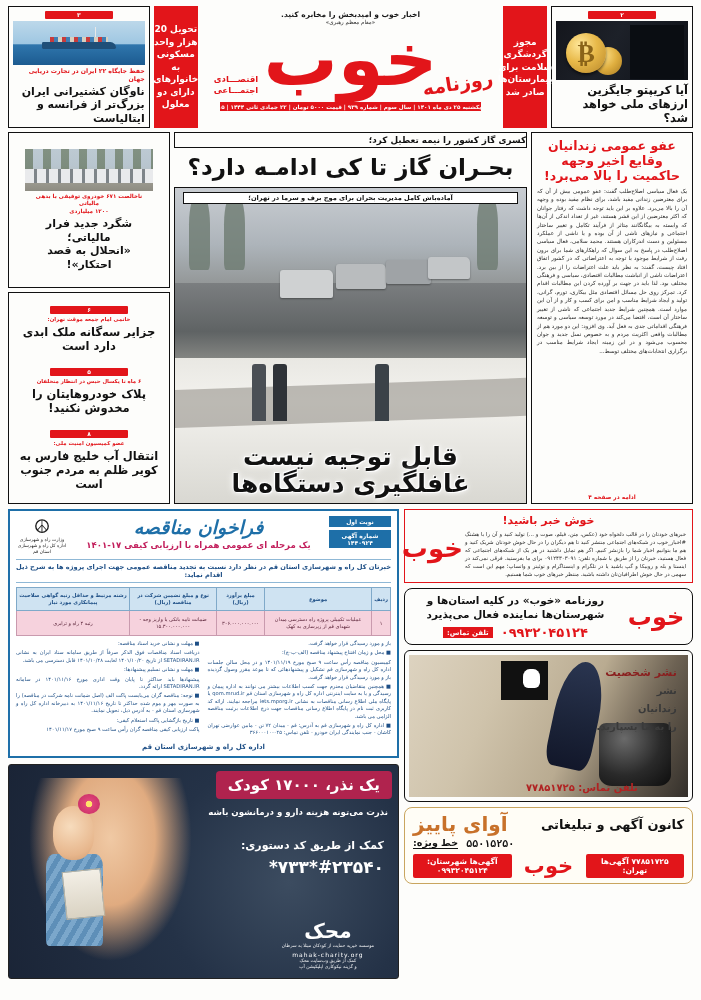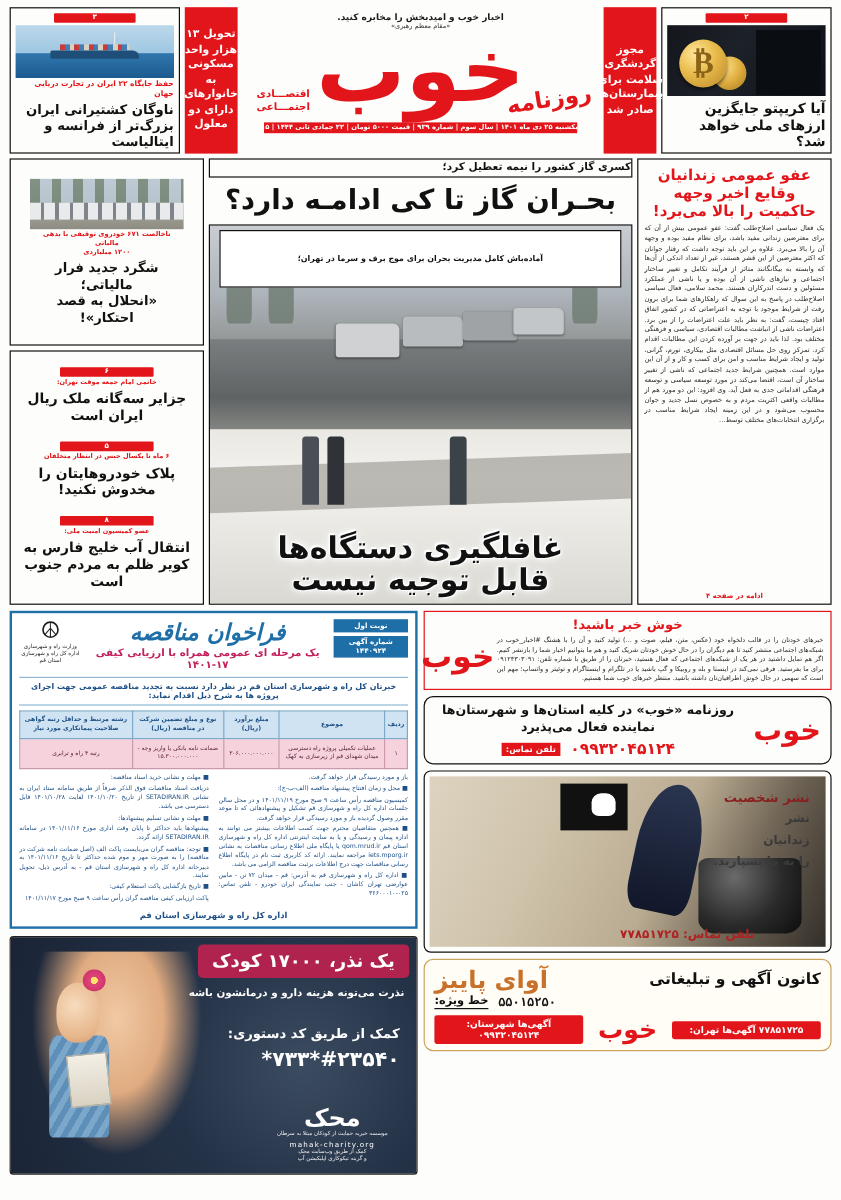--- a/index.html
+++ b/index.html
@@ -163,21 +163,21 @@
   .person.p1 { left:22%; background:#4a4f55; }
   .person.p2 { left:28%; background:#2f3338; }
   .person.p3 { left:57%; background:#3b4248; }
   .tree { position:absolute; top:2%; width:6%; height:24%; background:#6d7a70; opacity:.8; border-radius:40% 40% 10% 10%; }
   .tree.t1 { left:4%; }
   .tree.t2 { left:14%; }
   .tree.t3 { left:86%; }
   .overlay-kicker {
     position:absolute; top:4px; left:8px; right:8px;
     background:#fff; border:1px solid #111; font-size:6.6px; font-weight:bold;
-    text-align:center; padding:19px 2px; color:#111;
+    text-align:center; padding:1px 2px; color:#111;
   }
   .overlay-head {
     position:absolute; bottom:6px; left:0; right:0; text-align:center;
     font-size:25px; font-weight:bold; color:#111; line-height:27px;
     text-shadow: 0 0 5px #fff, 0 0 9px #fff, 1px 1px 0 #fff, -1px -1px 0 #fff;
   }
 
   
   .col-right { width: 162px; display: flex; flex-direction: column; gap: 4px; }
   .sb-card { border: 1.6px solid #111; padding: 16px; }
@@ -189,21 +189,21 @@
     background: repeating-linear-gradient(90deg,#6f7f6b 0,#6f7f6b 8px,#b9c6cf 8px,#b9c6cf 18px); opacity:.8; }
   .sb-card .kicker { font-size: 5.6px; color:#e2151a; font-weight:bold; line-height:7.4px; text-align:center; margin-top:2px; }
   .sb-card h4 { font-size: 11px; line-height: 13.5px; font-weight:bold; color:#111; text-align:center; margin-top:2px; }
 
   .sb-list { border: 1.6px solid #111; padding: 5px 5px; flex:1; display:flex; flex-direction:column; justify-content:space-around; }
   .sb-item .kicker { font-size: 5.4px; color:#e2151a; font-weight:bold; text-align:center; line-height:7px; margin-top:2px; }
   .sb-item h4 { font-size: 11.5px; line-height: 14px; font-weight:bold; color:#111; text-align:center; margin-top:2px; }
 
   
   .lower { display: flex; gap: 5px; margin-top: 5px; height: 470px; }
-  .lower-left { width: 340px; display: flex; flex-direction: column; gap: 5px; }
+  .lower-left { width: 289px; display: flex; flex-direction: column; gap: 5px; }
   .lower-right { flex: 1; display: flex; flex-direction: column; gap: 6px; }
 
   
   .goodnews { border: 1.6px solid #e2151a; padding: 4px 6px 4px 6px; }
   .goodnews h3 { font-size: 11px; font-weight:bold; color:#e2151a; text-align:center; margin-bottom:3px; }
   .goodnews .gn-body { position: relative; }
   .goodnews p { font-size: 5.4px; line-height: 8px; color:#2a2a2a; text-align: justify; text-align-last: right; }
   .gn-logo {
     float: left; width: 52px; height: 30px; margin: 4px 2px 0 0;
     color:#e2151a; font-weight:bold; font-size: 26px; line-height: 28px; text-align:center;
@@ -362,21 +362,21 @@
         <div class="logo-khoob">خوب</div>
         <div class="logo-rooznameh">روزنامه</div>
         <div class="logo-cats">
           <div>اقتصـــادی</div>
           <div>اجتمـــاعی</div>
         </div>
       </div>
       <div class="dateline">یکشنبه ۲۵ دی ماه ۱۴۰۱ | سال سوم | شماره ۹۳۹ | قیمت ۵۰۰۰ تومان | ۲۲ جمادی ثانی ۱۴۴۴ | ۱۵ ژانویه ۲۰۲۳</div>
     </div>
 
-    <div class="m-redbar">تحویل ۱۳ هزار واحد مسکونی به خانوارهای دارای دو معلول</div>
+    <div class="m-redbar">تحویل 20 هزار واحد مسکونی به خانوارهای دارای دو معلول</div>
 
     <div class="m-right">
       <div class="pagenum">۳</div>
       <div class="photo ship-photo">
         <div class="ship-mast"></div>
         <div class="ship-cont"></div>
         <div class="ship-hull"></div>
       </div>
       <div class="kicker">حفظ جایگاه ۲۲ ایران در تجارت دریایی جهان</div>
       <h3>ناوگان کشتیرانی ایران بزرگ‌تر از فرانسه و ایتالیاست</h3>
@@ -402,22 +402,22 @@
         <div class="car c1"></div>
         <div class="car c2"></div>
         <div class="car c3"></div>
         <div class="car c4"></div>
         <div class="snowbank"></div>
         <div class="person p1"></div>
         <div class="person p2"></div>
         <div class="person p3"></div>
         <div class="overlay-kicker">آماده‌باش کامل مدیریت بحران برای موج برف و سرما در تهران؛</div>
         <div class="overlay-head">
+          <div>قابل توجیه نیست</div>
           <div>غافلگیری دستگاه‌ها</div>
-          <div>قابل توجیه نیست</div>
         </div>
       </div>
     </div>
 
     <div class="col-right">
       <div class="sb-card">
         <div class="photo cars-photo">
           <div class="cars-trees"></div>
           <div class="cars-row"></div>
         </div>
@@ -428,21 +428,21 @@
         <h4>
           <div>شگرد جدید فرار مالیاتی؛</div>
           <div>«انحلال به قصد احتکار»!</div>
         </h4>
       </div>
 
       <div class="sb-list">
         <div class="sb-item">
           <div class="pagenum">۶</div>
           <div class="kicker">خاتمی امام جمعه موقت تهران:</div>
-          <h4>جزایر سه‌گانه ملک ریال ایران است</h4>
+          <h4>جزایر سه‌گانه ملک ابدی دارد است</h4>
         </div>
         <div class="sb-item">
           <div class="pagenum">۵</div>
           <div class="kicker">۶ ماه تا یکسال حبس در انتظار متخلفان</div>
           <h4>پلاک خودروهایتان را مخدوش نکنید!</h4>
         </div>
         <div class="sb-item">
           <div class="pagenum">۸</div>
           <div class="kicker">عضو کمیسیون امنیت ملی:</div>
           <h4>انتقال آب خلیج فارس به کویر ظلم به مردم جنوب است</h4>

